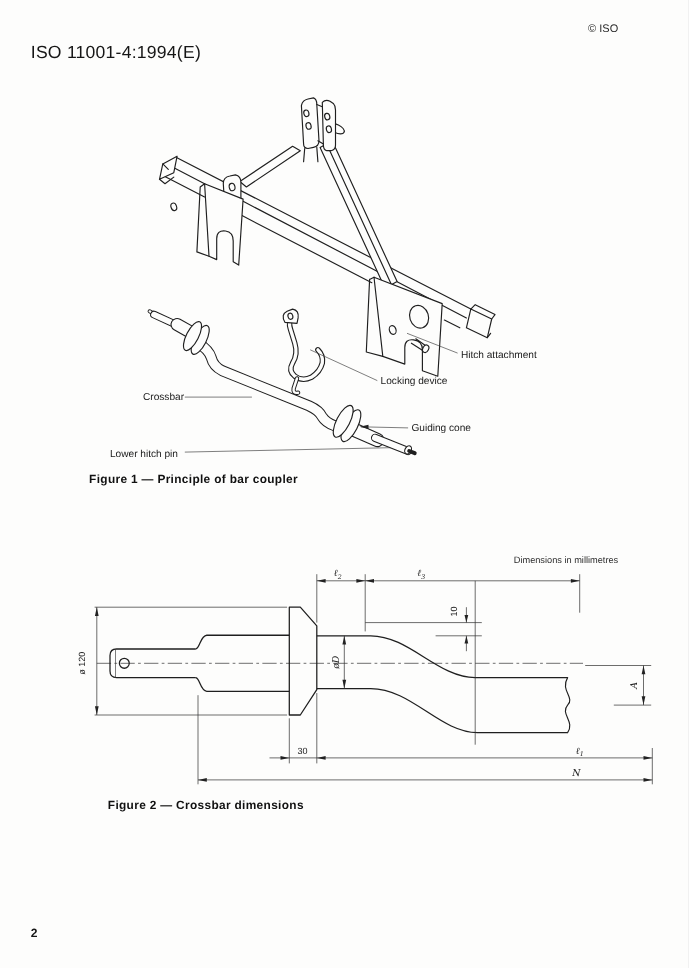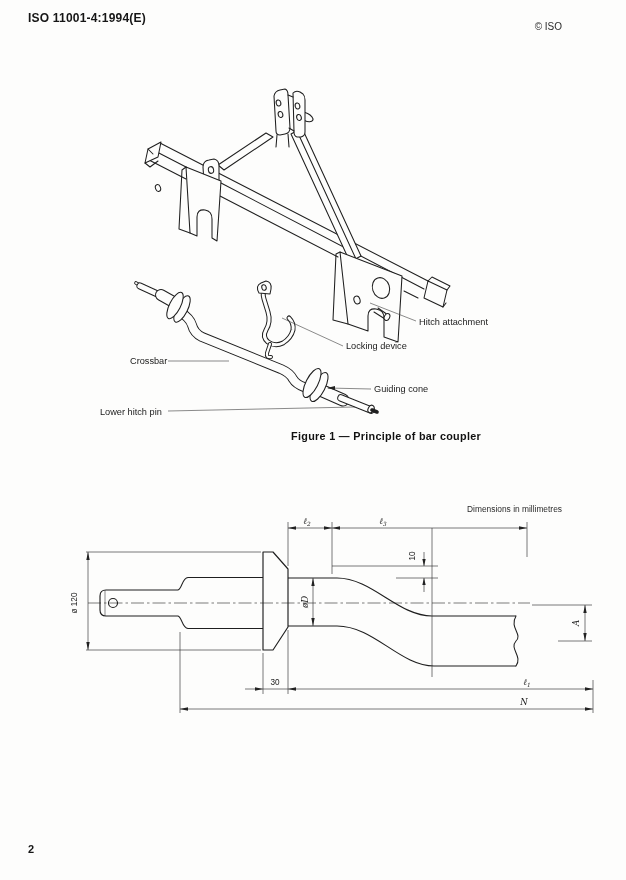--- a/index.html
+++ b/index.html
@@ -1,23 +1,23 @@
 <!DOCTYPE html>
 <html><head>
 <meta charset="utf-8">
 <style>
   html,body{margin:0;padding:0;background:#e8e8e8;}
   .page{
     position:relative;width:626px;height:880px;margin:0 auto;
     background:#fdfdfc;overflow:hidden;
     font-family:"Liberation Sans",sans-serif;color:#161616;
   }
-  .hdr-left{position:absolute;left:28px;top:11px;font-size:12px;font-weight:bold;letter-spacing:.2px;}
+  .hdr-left{position:absolute;left:28px;top:40px;font-size:16px;font-weight:normal;letter-spacing:.2px;}
   .hdr-right{position:absolute;right:64px;top:21px;font-size:10px;color:#2a2a2a;}
-  .caption{position:absolute;font-size:10.8px;font-weight:bold;text-align:right;letter-spacing:.3px;color:#111;}
+  .caption{position:absolute;font-size:10.8px;font-weight:bold;text-align:left;letter-spacing:.3px;color:#111;}
   .cap1{left:81px;top:430px;width:400px;}
   .cap2{left:98px;top:726px;width:400px;}
   .pagenum{position:absolute;left:28px;top:843px;font-size:11px;font-weight:bold;}
   svg{position:absolute;left:0;top:0;}
   svg .ln{stroke:#1f1f1f;stroke-width:1.05;fill:none;stroke-linecap:round;stroke-linejoin:round;}
   svg .lnw{stroke:#1f1f1f;fill:#fdfdfc;stroke-width:1.05;stroke-linejoin:round;}
   svg .thin{stroke:#3c3c3c;stroke-width:.6;fill:none;}
   svg .dimln{stroke:#333;stroke-width:.65;fill:none;}
   svg .arrow{fill:#222;stroke:none;}
   svg .white{stroke:#fdfdfc;fill:none;stroke-linecap:round;stroke-linejoin:round;}
@@ -176,14 +176,15 @@
       <polygon class="arrow" points="593,689 585,687.3 585,690.7"></polygon>
       <polygon class="arrow" points="180,709 188,707.3 188,710.7"></polygon>
       <polygon class="arrow" points="593,709 585,707.3 585,710.7"></polygon>
       <text class="dimnum" x="275" y="685" text-anchor="middle">30</text>
       <text class="dimlet" x="527" y="685" text-anchor="middle"><tspan>ℓ</tspan><tspan dy="2.2" font-size="5.8">1</tspan></text>
       <text class="dimlet" x="524" y="705" text-anchor="middle">N</text>
     </g>
   </svg>
 
   <div class="caption cap1">Figure 1 — Principle of bar coupler</div>
+  <div class="caption cap2">Figure 2 — Crossbar dimensions</div>
   <div class="pagenum">2</div>
 </div>
 
 </body></html>

